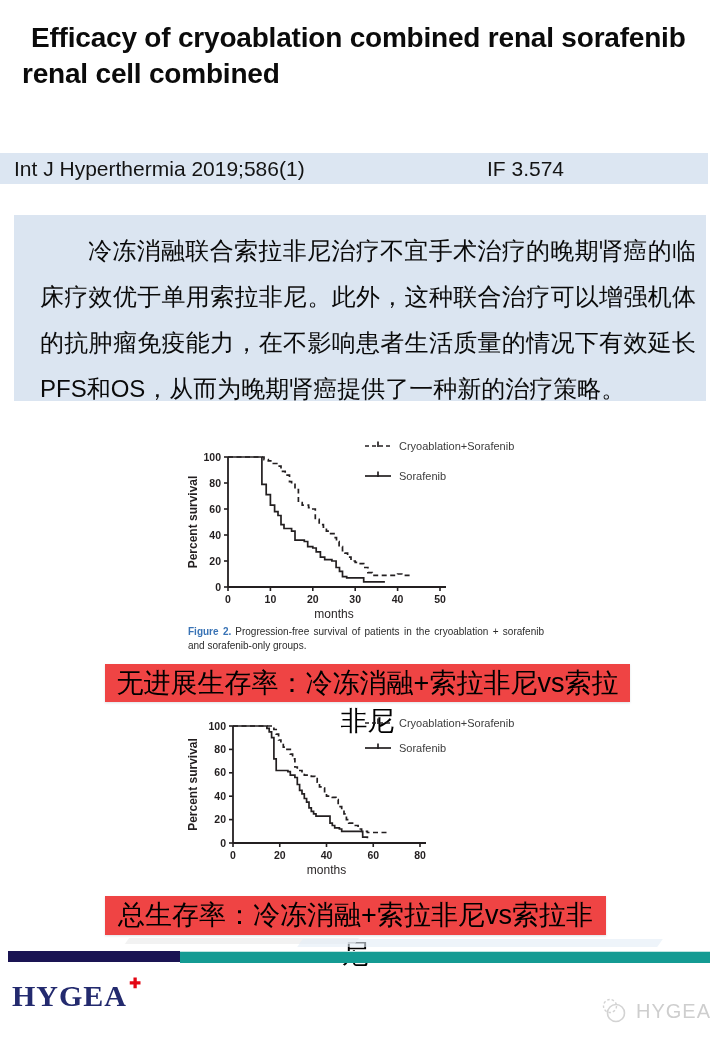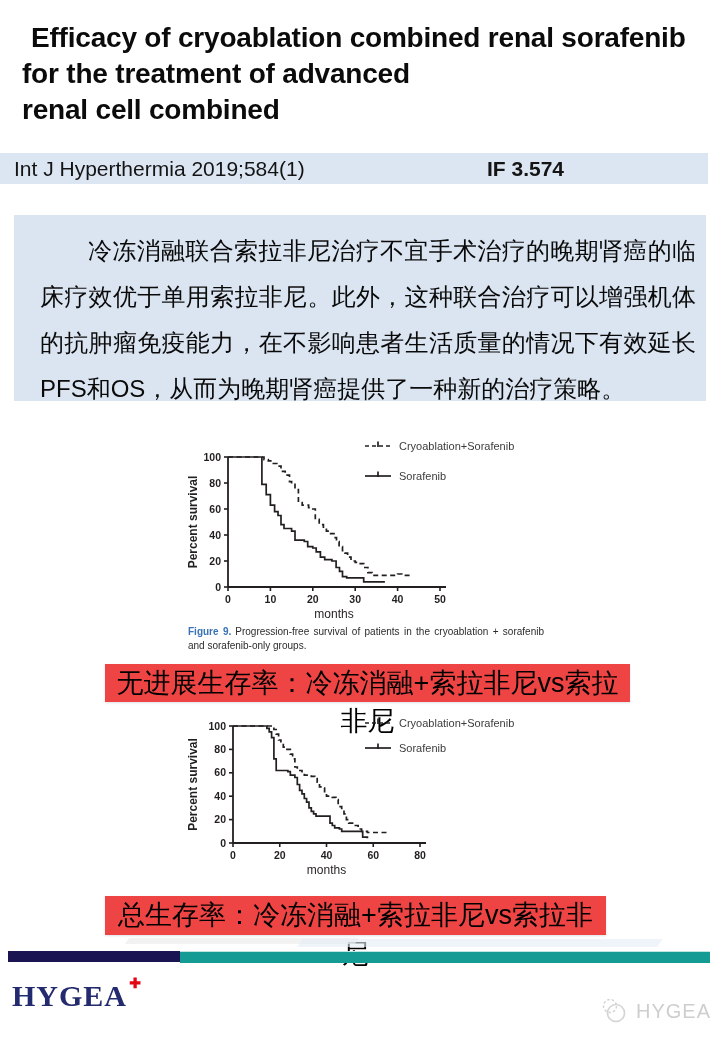--- a/index.html
+++ b/index.html
@@ -7,21 +7,21 @@
          font-family:"Liberation Sans",sans-serif;}
 
   
   .title{position:absolute;left:22px;top:20px;width:690px;color:#0b0b0b;
          font-size:28px;font-weight:700;line-height:36px;letter-spacing:-0.2px;}
   .title .t1{padding-left:9px;}
 
   
   .journal-strip{position:absolute;left:0;top:153px;width:708px;height:31px;background:#dce6f2;}
   .journal-strip .cite{position:absolute;left:14px;top:0;line-height:31px;font-size:21px;color:#141414;}
-  .journal-strip .if{position:absolute;left:487px;top:0;line-height:31px;font-size:21px;color:#141414;font-weight:bold;}
+  .journal-strip .if{position:absolute;left:487px;top:0;line-height:31px;font-size:21px;color:#141414;}
 
   
   .abstract-box{position:absolute;left:14px;top:215px;width:692px;height:186px;background:#dbe5f1;}
   .abstract-box p{margin:0;padding:13px 10px 0 26px;font-size:24px;line-height:46px;color:#0a0a0a;
                   text-align:justify;text-indent:2em;
                   font-family:"Liberation Sans","DejaVu Sans",sans-serif;}
 
   
   .fig{position:absolute;width:360px;margin:0;}
   .fig-pfs{left:185px;top:435px;height:222px;}
@@ -60,26 +60,25 @@
   .watermark{position:absolute;left:600px;top:996px;display:flex;align-items:center;opacity:.85;}
   .wm-text{font-size:20px;color:#c6c6c6;margin-left:6px;letter-spacing:1px;}
 </style>
 </head>
 <body>
 
 <div class="slide">
 
   <div class="title">
     <div class="t1">Efficacy of cryoablation combined renal sorafenib</div>
-    <div>for the treatment of advanced</div>
     <div>renal cell combined</div>
   </div>
 
   <div class="journal-strip">
-    <span class="cite">Int J Hyperthermia 2019;584(1)</span>
+    <span class="cite">Int J Hyperthermia 2019;586(1)</span>
     <span class="if">IF 3.574</span>
   </div>
 
   <div class="abstract-box">
     <p>冷冻消融联合索拉非尼治疗不宜手术治疗的晚期肾癌的临床疗效优于单用索拉非尼。此外，这种联合治疗可以增强机体的抗肿瘤免疫能力，在不影响患者生活质量的情况下有效延长PFS和OS，从而为晚期肾癌提供了一种新的治疗策略。</p>
   </div>
 
   <figure class="fig fig-pfs">
     <svg width="360" height="200" viewBox="0 0 360 200">
         <line x1="43" y1="22" x2="43" y2="152" stroke="#231f20" stroke-width="1.8"></line>
@@ -113,21 +112,21 @@
         <path d="M43.0 22.0H76.9V22.0H79.0V24.6H83.3V25.9H87.5V28.5H91.8V31.1H96.0V36.3H100.2V40.2H104.5V46.7H106.6V49.3H110.0V54.5H113.4V67.5H117.2V70.1H123.6V72.7H127.8V74.0H130.3V84.4H134.2V89.6H138.4V92.2H141.4V96.1H144.8V98.7H149.0V102.6H151.5V106.5H154.1V111.7H157.5V115.6H160.0V118.2H162.6V122.1H166.0V126.0H170.2V127.3H174.4V128.6H178.7V132.5H182.9V137.7H187.2V140.3H208.4V140.3H212.6V139.0H216.8V140.3H225.3V139.0" fill="none" stroke="#231f20" stroke-width="1.7" stroke-linejoin="miter" stroke-dasharray="5 3.5"></path>
         <line x1="180" y1="11" x2="206" y2="11" stroke="#231f20" stroke-width="1.7" stroke-dasharray="4 3"></line>
         <line x1="193" y1="6.5" x2="193" y2="12" stroke="#231f20" stroke-width="1.7"></line>
         <text x="214" y="15" class="legend">Cryoablation+Sorafenib</text>
         <path d="M43.0 22.0H74.8V22.0H76.9V49.3H81.2V59.7H85.4V70.1H89.6V76.6H93.0V80.5H96.0V89.6H99.0V93.5H106.6V96.1H110.0V105.2H119.3V106.5H122.7V111.7H127.8V113.0H131.2V116.9H135.4V122.1H139.7V124.7H146.9V126.0H151.1V132.5H154.5V136.4H157.5V141.6H161.7V142.9H176.6V142.9H178.7V146.8H199.9V146.8" fill="none" stroke="#231f20" stroke-width="1.7" stroke-linejoin="miter"></path>
         <line x1="180" y1="41" x2="206" y2="41" stroke="#231f20" stroke-width="1.7"></line>
         <line x1="193" y1="36.5" x2="193" y2="42" stroke="#231f20" stroke-width="1.7"></line>
         <text x="214" y="45" class="legend">Sorafenib</text>
       </svg>
     <div class="caption">
-      <span class="cap-prefix">Figure 9.</span><span>Progression-free survival of patients in the cryoablation + sorafenib and sorafenib-only groups.</span>
+      <span class="cap-prefix">Figure 2.</span><span>Progression-free survival of patients in the cryoablation + sorafenib and sorafenib-only groups.</span>
     </div>
   </figure>
 
   <div class="blue-bar bar-pfs">无进展生存率：冷冻消融+索拉非尼vs索拉非尼</div>
 
   <figure class="fig fig-os">
     <svg width="360" height="200" viewBox="0 0 360 200">
         <line x1="48" y1="18" x2="48" y2="135" stroke="#231f20" stroke-width="1.8"></line>
         <line x1="48" y1="135" x2="241" y2="135" stroke="#231f20" stroke-width="1.8"></line>
         <line x1="48" y1="135" x2="48" y2="139" stroke="#231f20" stroke-width="1.6"></line>

